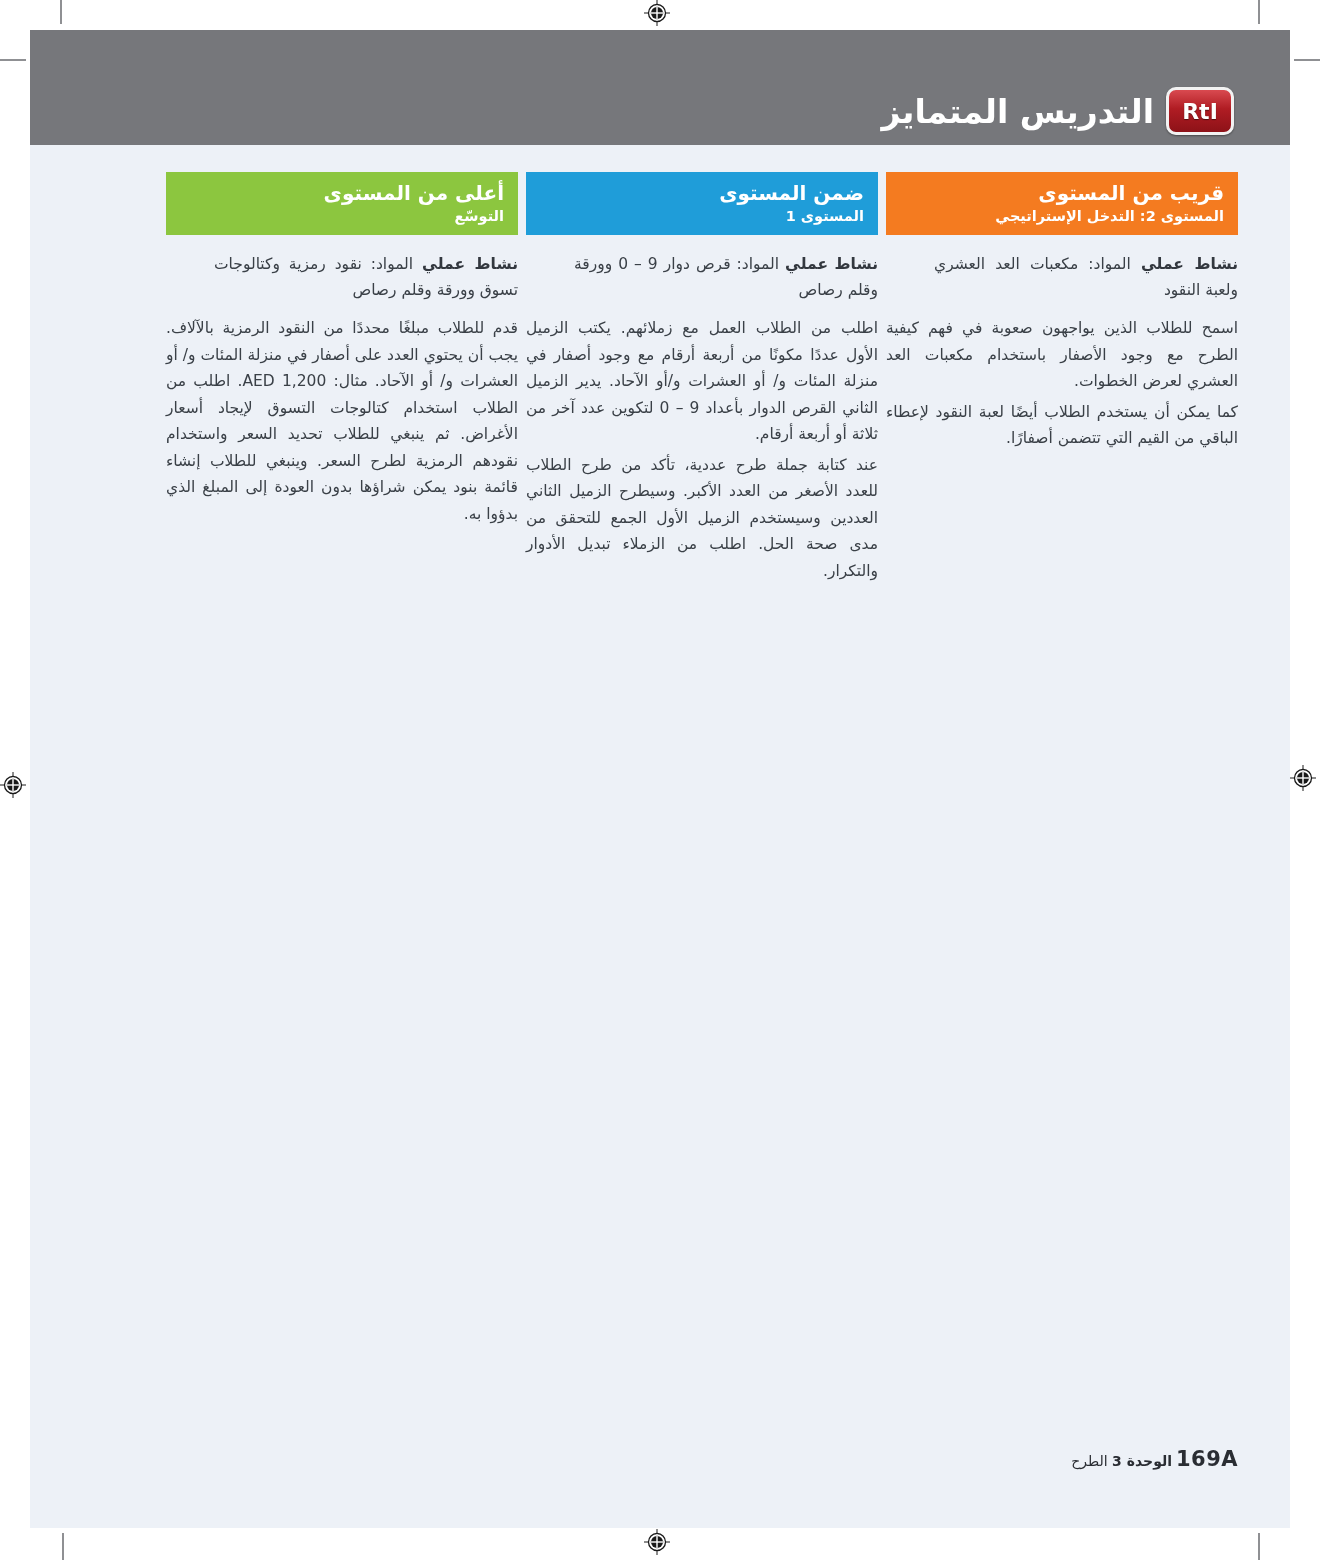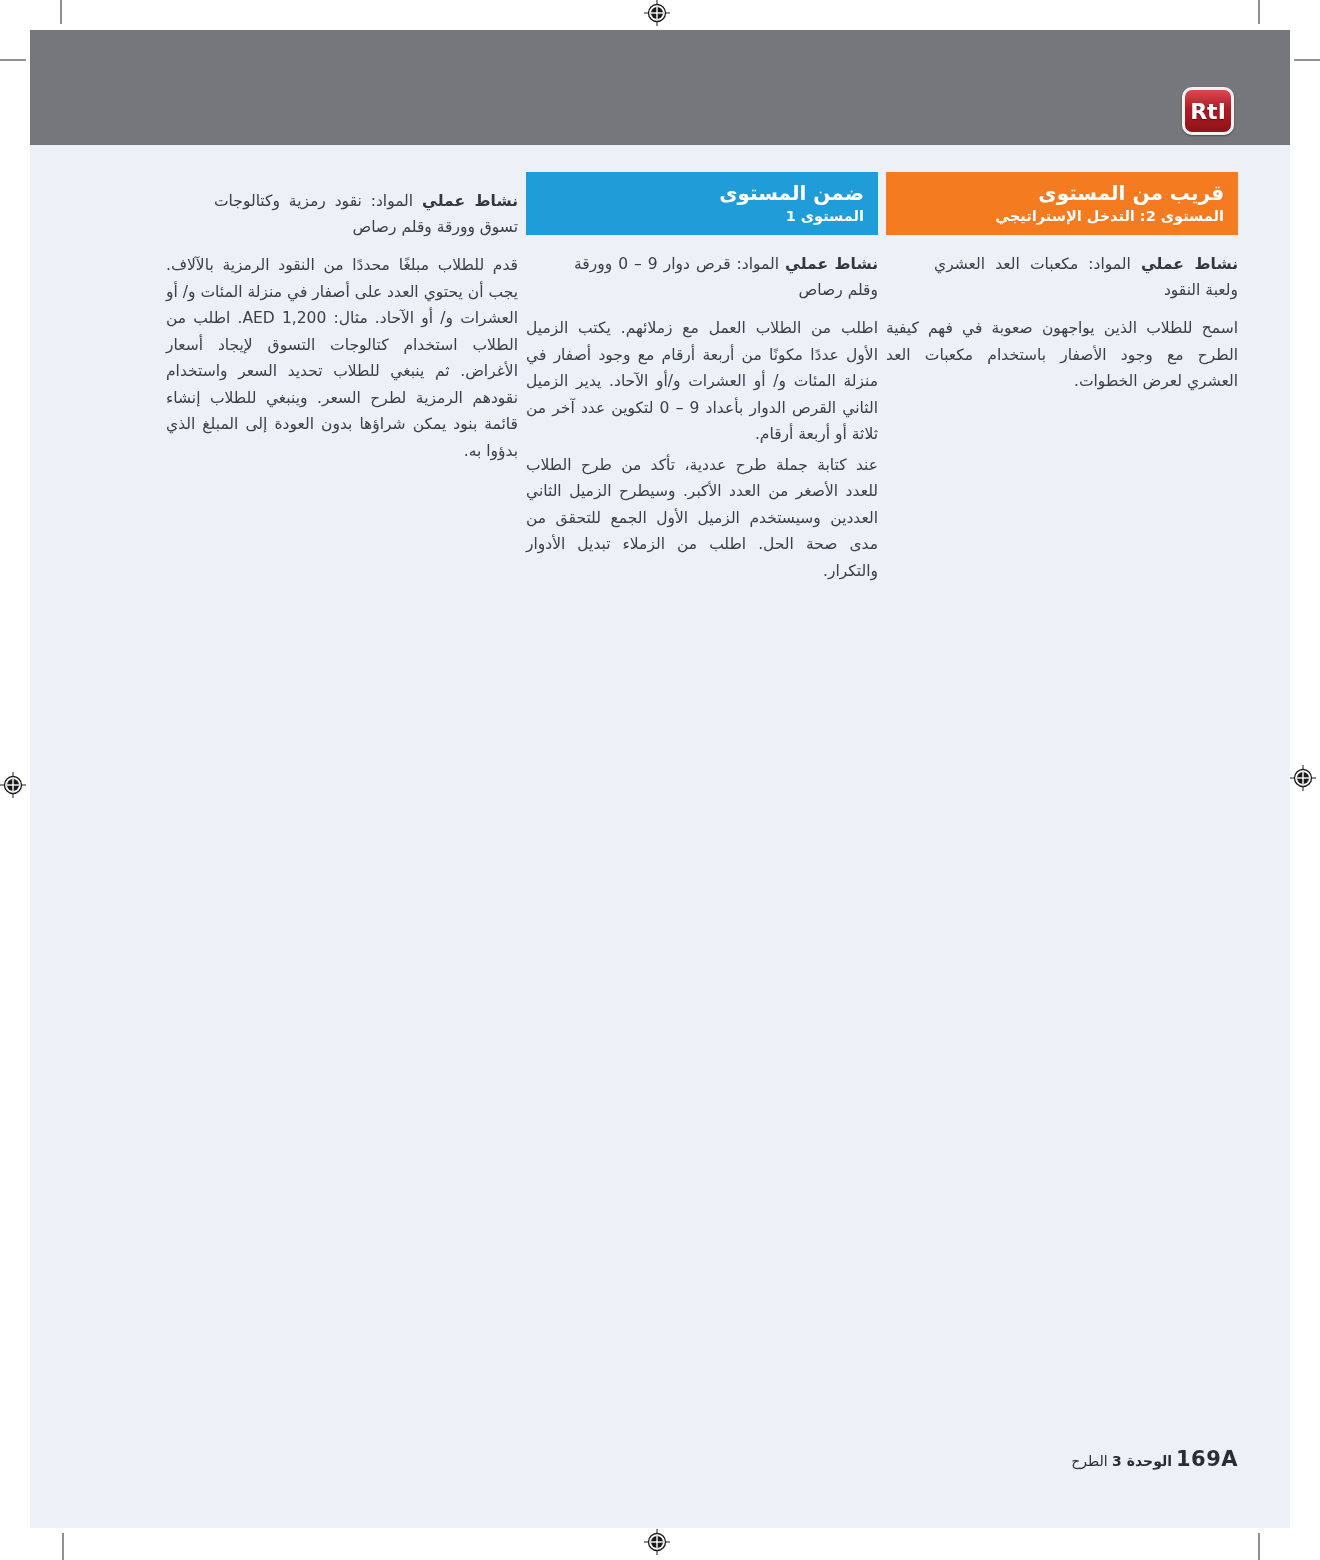--- a/index.html
+++ b/index.html
@@ -12,21 +12,21 @@
   .crop.v { width:2px; }
   .crop.h { height:2px; }
   .reg { position:absolute; width:26px; height:26px; }
 
   
   .band { position:absolute; left:30px; top:30px; width:1260px; height:115px;
           background:#76777b; }
   .band-inner { position:absolute; right:56px; bottom:10px;
                 display:flex; flex-direction:row; direction:rtl;
                 align-items:center; gap:12px; }
-  .rti-badge { width:52px; height:48px; border-radius:10px;
+  .rti-badge { width:68px; height:48px; border-radius:10px;
                background:linear-gradient(#d94a50 0%, #b01c23 45%, #8d1218 100%);
                border:3px solid #f2f2f2; box-shadow:0 1px 2px rgba(0,0,0,.4);
                display:flex; align-items:center; justify-content:center; }
   .rti-badge span { color:#ffffff; font-weight:bold; font-size:22px;
                     text-shadow:0 1px 1px rgba(0,0,0,.5); }
   .band-title { color:#ffffff; font-size:33px; font-weight:bold; }
 
   
   .page { position:absolute; left:30px; top:145px; width:1260px; height:1383px;
           background:#edf1f7; }
@@ -102,47 +102,53 @@
     <circle cx="13" cy="13" r="6" fill="#1a1a1a"></circle>
     <line x1="13" y1="5" x2="13" y2="21" stroke="#ffffff" stroke-width="1.4"></line>
     <line x1="5" y1="13" x2="21" y2="13" stroke="#ffffff" stroke-width="1.4"></line>
   </svg>
 
   <div class="band" style="background: rgb(118, 119, 123);">
     <div class="band-inner">
       <div class="rti-badge">
         <span>RtI</span>
       </div>
+      <div class="band-title">التدريس المتمايز</div>
     </div>
   </div>
 
   <div class="page">
 
     <div class="columns">
 
       <section class="col">
         <header class="col-head" style="background: rgb(244, 123, 32);">
           <div class="col-title">قريب من المستوى</div>
           <div class="col-sub">المستوى 2: التدخل الإستراتيجي</div>
         </header>
         <p class="materials"><strong>نشاط عملي</strong><span> المواد: مكعبات العد العشري ولعبة النقود</span></p>
         <p class="body-p">اسمح للطلاب الذين يواجهون صعوبة في فهم كيفية الطرح مع وجود الأصفار باستخدام مكعبات العد العشري لعرض الخطوات.</p>
+        <p class="body-p">كما يمكن أن يستخدم الطلاب أيضًا لعبة النقود لإعطاء الباقي من القيم التي تتضمن أصفارًا.</p>
       </section>
 
       <section class="col">
         <header class="col-head" style="background: rgb(31, 157, 217);">
           <div class="col-title">ضمن المستوى</div>
           <div class="col-sub">المستوى 1</div>
         </header>
         <p class="materials"><strong>نشاط عملي</strong><span> المواد: قرص دوار 9 – 0 وورقة وقلم رصاص</span></p>
         <p class="body-p">اطلب من الطلاب العمل مع زملائهم. يكتب الزميل الأول عددًا مكونًا من أربعة أرقام مع وجود أصفار في منزلة المئات و/ أو العشرات و/أو الآحاد. يدير الزميل الثاني القرص الدوار بأعداد 9 – 0 لتكوين عدد آخر من ثلاثة أو أربعة أرقام.</p>
         <p class="body-p">عند كتابة جملة طرح عددية، تأكد من طرح الطلاب للعدد الأصغر من العدد الأكبر. وسيطرح الزميل الثاني العددين وسيستخدم الزميل الأول الجمع للتحقق من مدى صحة الحل. اطلب من الزملاء تبديل الأدوار والتكرار.</p>
       </section>
 
       <section class="col">
+        <header class="col-head" style="background: rgb(140, 198, 63);">
+          <div class="col-title">أعلى من المستوى</div>
+          <div class="col-sub">التوسّع</div>
+        </header>
         <p class="materials"><strong>نشاط عملي</strong><span> المواد: نقود رمزية وكتالوجات تسوق وورقة وقلم رصاص</span></p>
         <p class="body-p">قدم للطلاب مبلغًا محددًا من النقود الرمزية بالآلاف. يجب أن يحتوي العدد على أصفار في منزلة المئات و/ أو العشرات و/ أو الآحاد. مثال: AED 1,200. اطلب من الطلاب استخدام كتالوجات التسوق لإيجاد أسعار الأغراض. ثم ينبغي للطلاب تحديد السعر واستخدام نقودهم الرمزية لطرح السعر. وينبغي للطلاب إنشاء قائمة بنود يمكن شراؤها بدون العودة إلى المبلغ الذي بدؤوا به.</p>
       </section>
 
     </div>
 
     <div class="footer-pageno">169A</div>
     <div class="footer-unit"><b>الوحدة 3</b><span> الطرح</span></div>
 
   </div>

